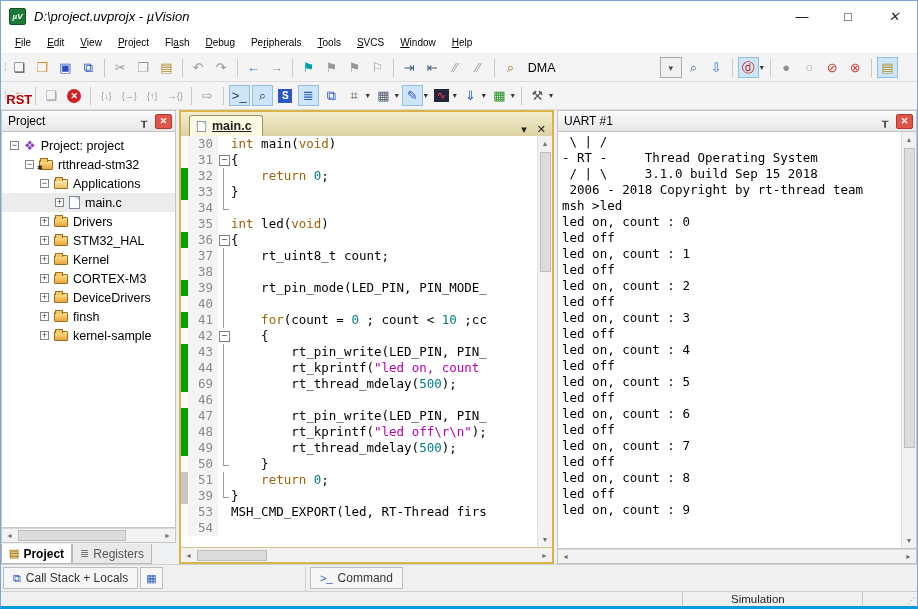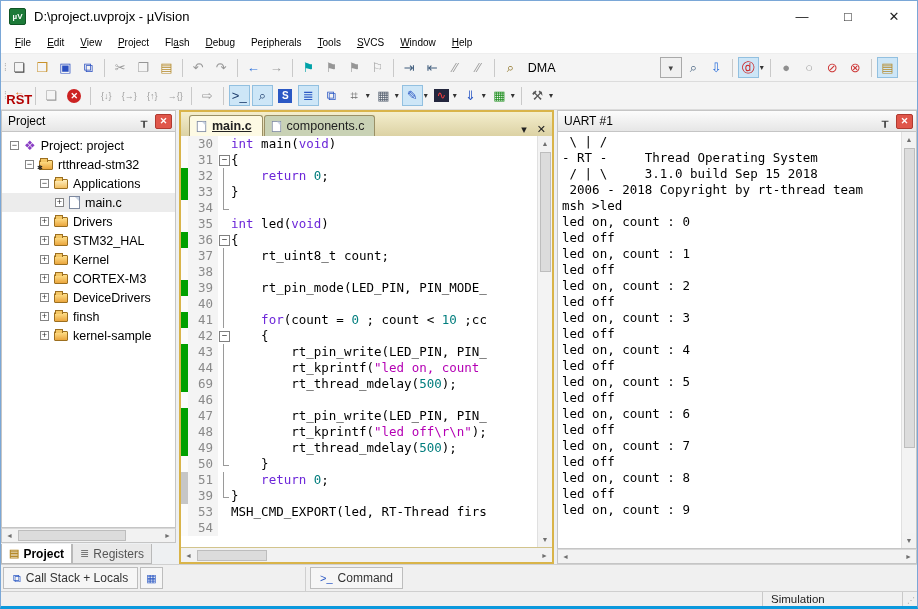--- a/index.html
+++ b/index.html
@@ -5,21 +5,21 @@
   * { box-sizing: border-box; margin:0; padding:0; }
   html,body { width:918px; height:609px; }
   body{
     font-family:"Liberation Sans", sans-serif;
     font-size:13px; color:#000; background:#fff;
     border:1px solid #7aa7d7; border-bottom:3px solid #0b99dd;
     width:918px; height:609px; overflow:hidden;
     display:flex; flex-direction:column;
   }
   
-  .titlebar{ height:30px; background:#fff; display:flex; align-items:center; flex:none; }
+  .titlebar{ height:30px; background:#fff; display:flex; align-items:center; flex:none;font-style:italic; }
   .appicon{ width:17px; height:17px; margin:0 8px 0 8px; background:#1c7a38; color:#fff;
     font-size:8px; font-weight:bold; display:flex; align-items:center; justify-content:center;
     border-radius:2px; border:1px solid #0f5424;}
   .title-text{ font-size:13px; }
   .win-ctrls{ margin-left:auto; display:flex; height:100%; }
   .win-btn{ width:46px; height:100%; display:flex; align-items:center; justify-content:center;
     font-size:13px; color:#222; }
   
   .menubar{ height:23px; background:#fff; display:flex; align-items:center; padding-left:6px;
     border-bottom:1px solid #eee; flex:none;}
@@ -107,42 +107,42 @@
   .c-bar.g{ background:#00a000; } .c-bar.x{ background:#c6c6c6; }
   .c-num{ width:30px; flex:none; text-align:right; padding-right:5px; color:#8a8a8a;
     background:#f4f4f4; height:16px; line-height:16px;}
   .c-fold{ width:13px; flex:none; height:16px; position:relative; background:#fff;}
   .c-fold.start::before{ content:"−"; position:absolute; left:1px; top:3px; width:9px; height:9px;
     border:1px solid #808080; background:#fff; font-size:9px; line-height:7px; text-align:center; color:#333;}
   .c-fold.mid::before{ content:""; position:absolute; left:5px; top:0; bottom:0; border-left:1px solid #9a9a9a;}
   .c-fold.end::before{ content:""; position:absolute; left:5px; top:0; height:9px; width:5px;
     border-left:1px solid #9a9a9a; border-bottom:1px solid #9a9a9a;}
   .c-text{ white-space:pre; height:16px; line-height:16px;}
-  .tk-k{ color:#6d28d9; } .tk-s{ color:#b400b4; } .tk-n{ color:#007d7d; } .tk-p{ color:#000; }
+  .tk-k{ color:#a16207; } .tk-s{ color:#b400b4; } .tk-n{ color:#007d7d; } .tk-p{ color:#000; }
   .vscroll{ width:15px; flex:none; background:#f3f3f3; border-left:1px solid #e0e0e0;
     display:flex; flex-direction:column; align-items:center;}
   .vscroll .sb-arrow{ width:100%; height:15px; flex:none;}
   .sb-thumb-v{ width:11px; background:#dcdcdc; border:1px solid #bdbdbd; margin:1px 0;}
   
   .uart-col{ flex:1; display:flex; flex-direction:column; background:#fff; min-width:0;}
   .uart-body{ flex:1; border:1px solid #c5c5c5; border-top:none; display:flex; min-height:0; background:#fff;}
   .uart-pre{ flex:1; font-family:"DejaVu Sans Mono", monospace; font-size:12.5px; line-height:16px;
     white-space:pre; overflow:hidden; padding:2px 0 0 4px;}
   
   .dock{ height:27px; background:#f0f0f0; border-top:1px solid #d0d0d0; display:flex; flex:none;
     align-items:flex-start; padding-top:2px;}
   .dock-left{ width:305px; flex:none; display:flex; padding-left:2px; border-right:1px solid #cfcfcf; height:100%;}
   .dtab{ height:22px; display:flex; align-items:center; padding:0 9px; font-size:12px;
     border:1px solid #bdbdbd; background:#f6f6f6; color:#333; margin-right:2px;}
   .dtab .tab-ic{ margin-right:5px; color:#2b58c4; font-size:11px;}
   .dtab.icon-only{ padding:0 5px; }
   .dock-right{ flex:1; display:flex; padding-left:4px;}
   
   .statusbar{ height:15px; background:#f0f0f0; border-top:1px solid #cfcfcf; display:flex;
-    font-size:11.5px; color:#222; flex:none; align-items:center;}
+    font-size:11.5px; color:#222; flex:none; align-items:center;gap:40px;}
   .sb-cell-main{ flex:1; border-right:1px solid #c9c9c9; height:100%;}
   .sb-cell-sim{ width:140px; padding-left:8px; border-right:1px solid #c9c9c9; height:100%;
     display:flex; align-items:center;}
   .sb-grip{ width:14px; height:100%; display:flex; align-items:flex-end; justify-content:flex-end;
     color:#9a9a9a; font-size:8px; padding:0 2px 1px 0;}
 </style>
 </head>
 <body>
 
 <div class="titlebar">
@@ -430,24 +430,20 @@
         </div>
       </div>
   </div>
 
   <div class="edit-col">
     <div class="tabbar" id="editorTabs">
       <div class="etab active">
           <span class="ic-file"></span>
           <span class="etab-label">main.c</span>
         </div>
-        <div class="etab">
-          <span class="ic-file"></span>
-          <span class="etab-label">components.c</span>
-        </div>
         <div class="tabbar-right">
         <span>▾</span>
         <span>✕</span>
       </div>
     </div>
     <div class="code-wrap">
       <div class="code-area" id="codeArea">
           <div class="code-row">
             <span class="c-bar"></span>
             <span class="c-num">30</span>

